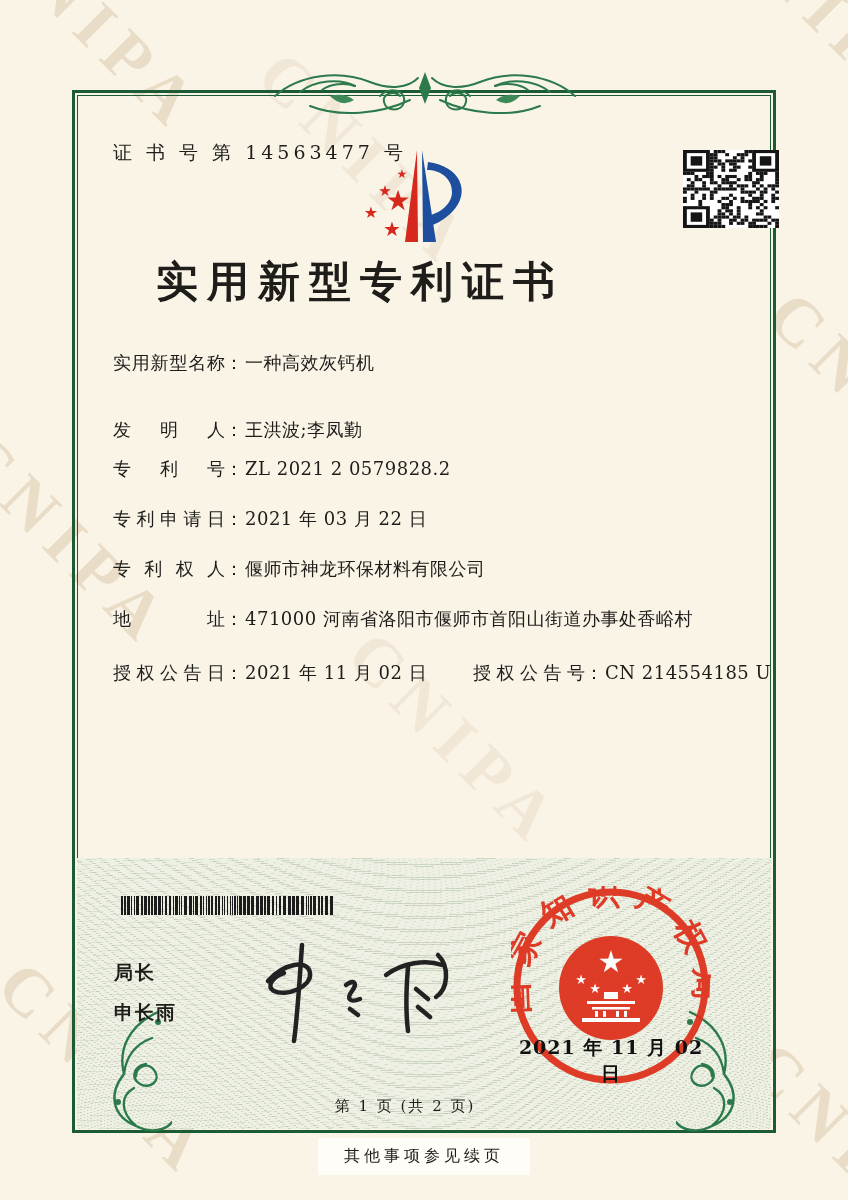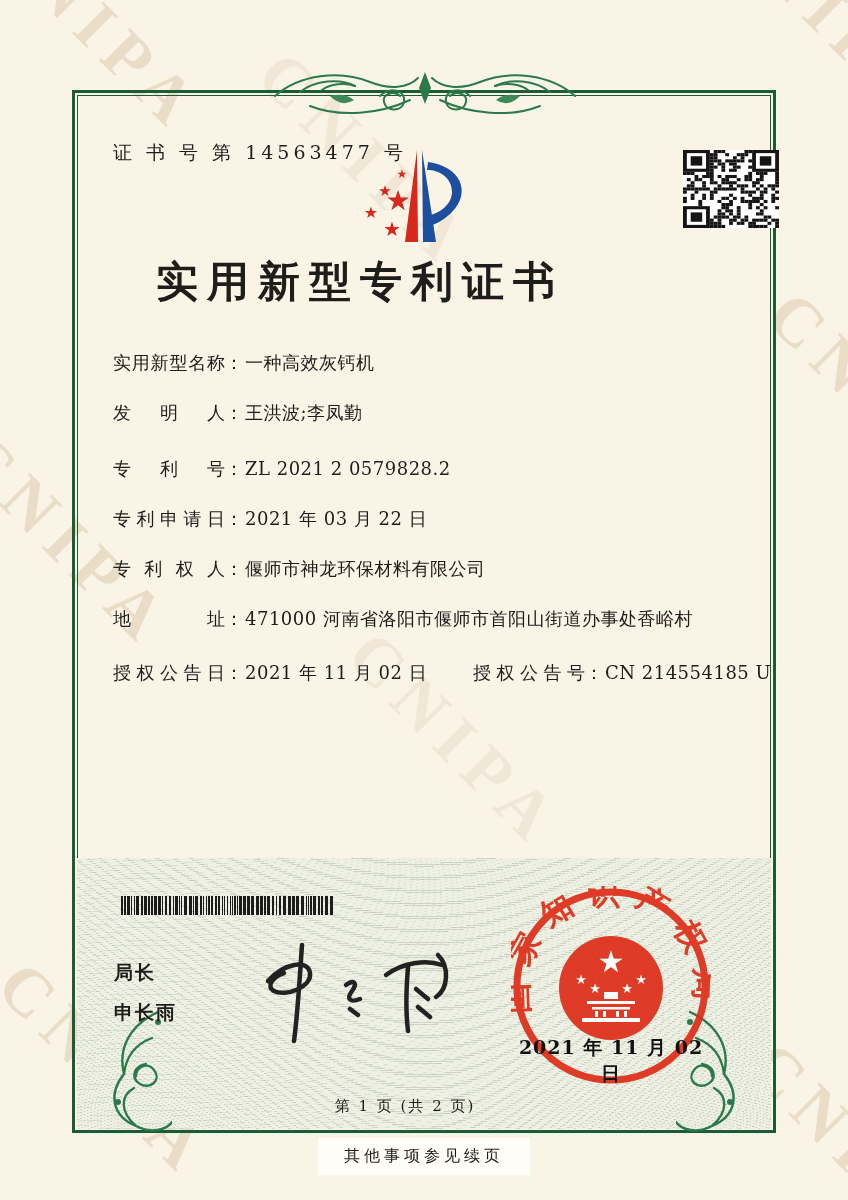--- a/index.html
+++ b/index.html
@@ -349,21 +349,21 @@
       </g>
   </svg>
 
   <h1 class="title">实用新型专利证书</h1>
 
   <div class="frow" style="top:351px">
     <span class="flabel">实用新型名称</span>
       <span class="fcolon">：</span>
     <span class="fval">一种高效灰钙机</span>
   </div>
-  <div class="frow" style="top:401px">
+  <div class="frow" style="top:418px">
     <span class="flabel">发明人</span>
       <span class="fcolon">：</span>
     <span class="fval">王洪波;李凤勤</span>
   </div>
   <div class="frow" style="top:457px">
     <span class="flabel">专利号</span>
       <span class="fcolon">：</span>
     <span class="fval">ZL 2021 2 0579828.2</span>
   </div>
   <div class="frow" style="top:507px">

